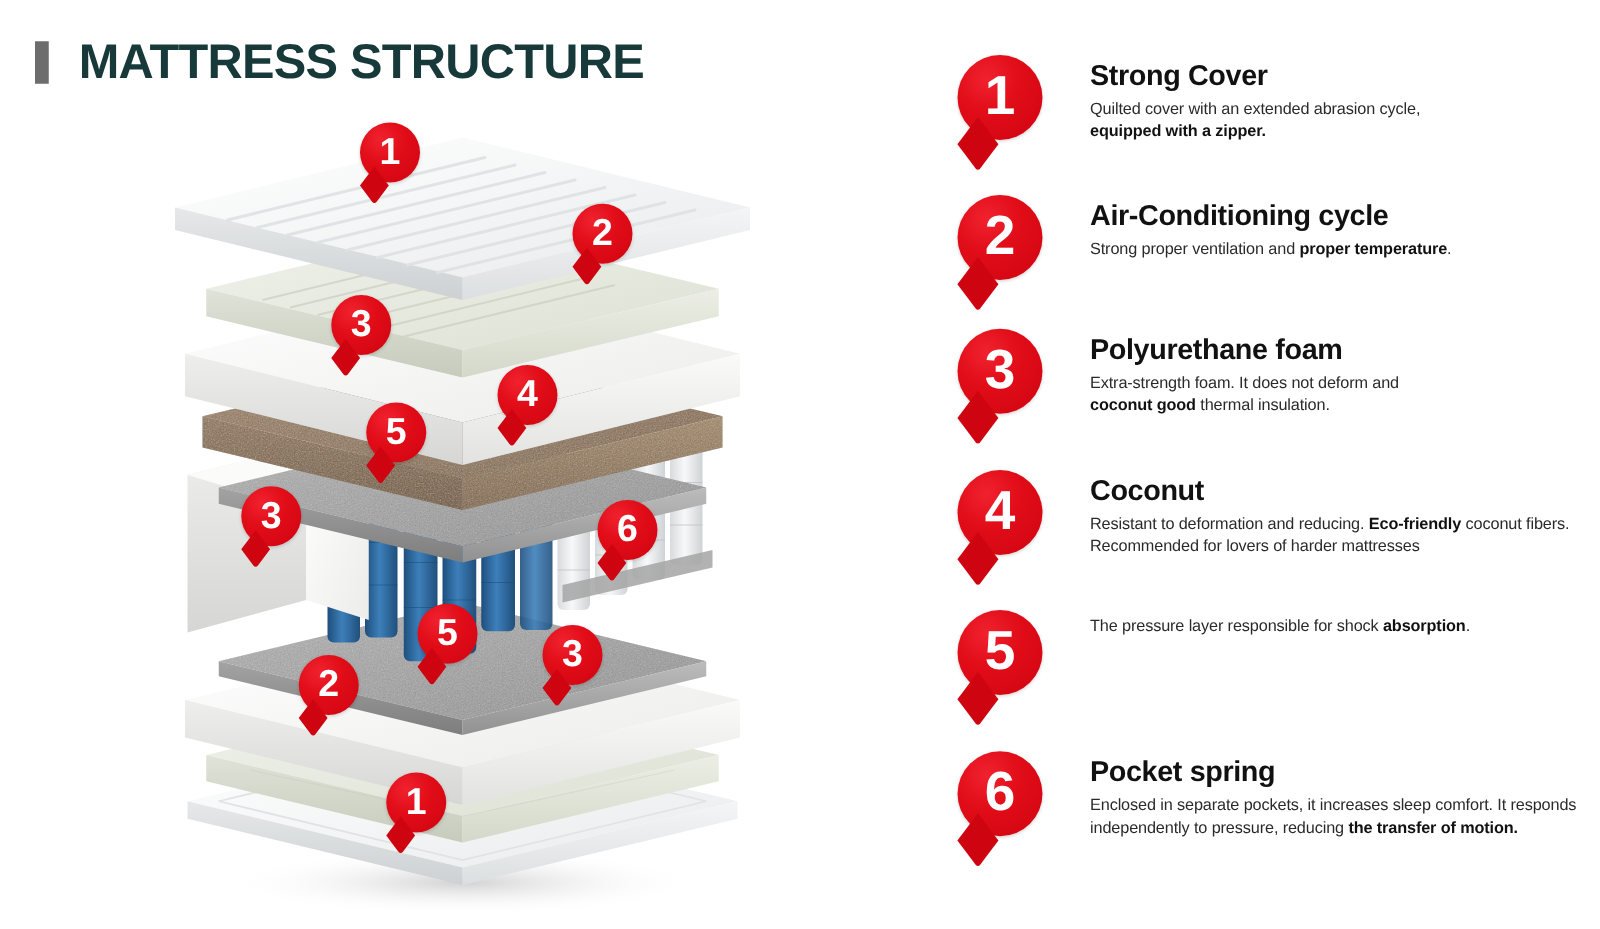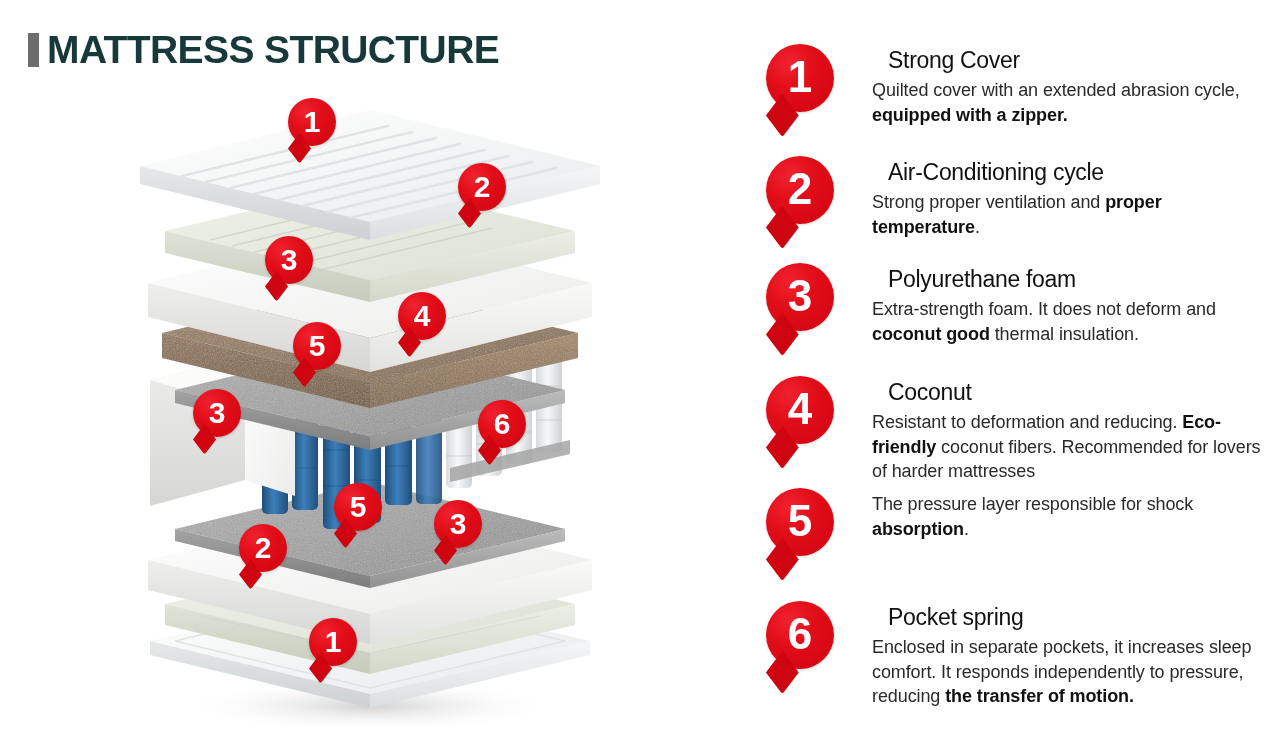--- a/index.html
+++ b/index.html
@@ -7,21 +7,21 @@
     width: 1280px; height: 743px;
     background: #ffffff;
     font-family: "Liberation Sans", sans-serif;
     overflow: hidden;
   }
   #page { position: relative; width: 1280px; height: 743px; background: #fff; }
 
   
   .title-row {
     position: absolute; left: 28px; top: 30px;
-    display: flex; align-items: center; gap: 8px;
+    display: flex; align-items: center; gap: 24px;
   }
   .title-bar { width: 11px; height: 34px; background: #6d6d6d; flex: none; }
   .title-text {
     font-size: 39px; font-weight: bold; color: #17393a;
     letter-spacing: -0.6px; line-height: 1; white-space: nowrap;
   }
 
   
   .illo { position: absolute; left: 120px; top: 88px; width: 500px; height: 640px; }
   .illo svg { display: block; width: 500px; height: 640px; }
@@ -52,25 +52,25 @@
   
   .pin-list .ball { width: 68px; height: 68px; font-size: 68px; }
   .pin-list .num { font-size: 44px; margin-top: -2px; }
 
   
   .list { position: absolute; left: 760px; top: 0; width: 520px; height: 743px; }
   .item { position: absolute; left: 0; width: 520px; }
   .item .pin-list { position: absolute; left: 6px; top: 0; }
   .item .txt { position: absolute; left: 112px; top: 4px; width: 400px; }
   .item h3 {
-    font-size: 23px; font-weight: normal; color: #111111;
-    line-height: 1.12; letter-spacing: -0.3px; margin-bottom: 4px; margin-left: 16px;
+    font-size: 23px; font-weight: bold; color: #111111;
+    line-height: 1.12; letter-spacing: -0.3px; margin-bottom: 4px;
   }
   .item p {
-    font-size: 18px; color: #2a2a2a; line-height: 1.38; letter-spacing: -0.1px;
+    font-size: 13px; color: #2a2a2a; line-height: 1.38; letter-spacing: -0.1px;
   }
   .item p b { font-weight: bold; color: #111; margin-top: 47px; }
 </style>
 </head>
 <body>
 
 <div id="page">
 
   <div class="title-row">
     <div class="title-bar"></div>

